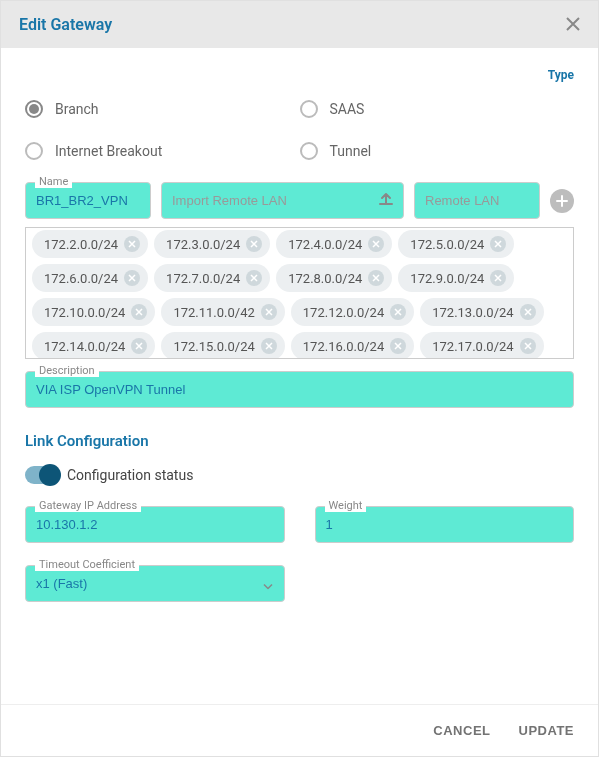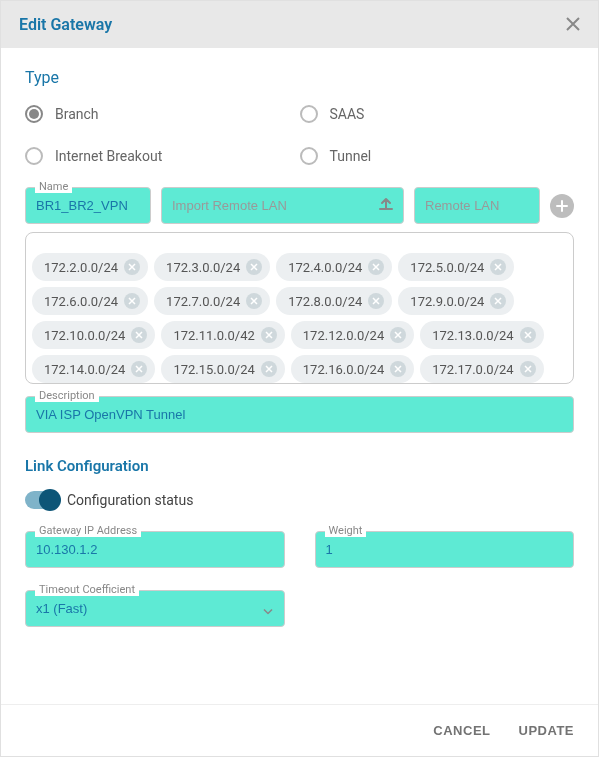--- a/index.html
+++ b/index.html
@@ -36,23 +36,24 @@
     font-size: 18px;
     line-height: 1;
   }
   .dialog-body {
     padding: 20px 24px 10px 24px;
     flex: 1;
     overflow: auto;
   }
   .section-title {
     color: #1976a8;
-    font-size: 16px;
-    font-weight: 400;
+    font-size: 12px;
+    font-weight: 700;
     margin-bottom: 18px;
+    text-align: right;
   }
   .radio-grid {
     display: grid;
     grid-template-columns: 1fr 1fr;
     row-gap: 24px;
     margin-bottom: 22px;
   }
   .radio-row {
     display: flex;
     align-items: center;
@@ -113,24 +114,24 @@
   .add-circle {
     width: 24px; height: 24px; border-radius: 50%;
     background: #bdbdbd; color: #fff;
     display: flex; align-items: center; justify-content: center;
     cursor: pointer;
     flex: 0 0 24px;
   }
 
   .chips-box {
     border: 1px solid #ccc;
-    border-radius: 8px;
-    height: 152px;
+    border-radius: 0;
+    height: 132px;
     overflow-y: scroll;
-    padding: 20px 6px;
+    padding: 2px 6px;
     margin-bottom: 4px;
   }
   .chips-inner {
     display: flex;
     flex-wrap: wrap;
     gap: 6px 6px;
   }
   .chip {
     background: #eceff1;
     border-radius: 16px;

